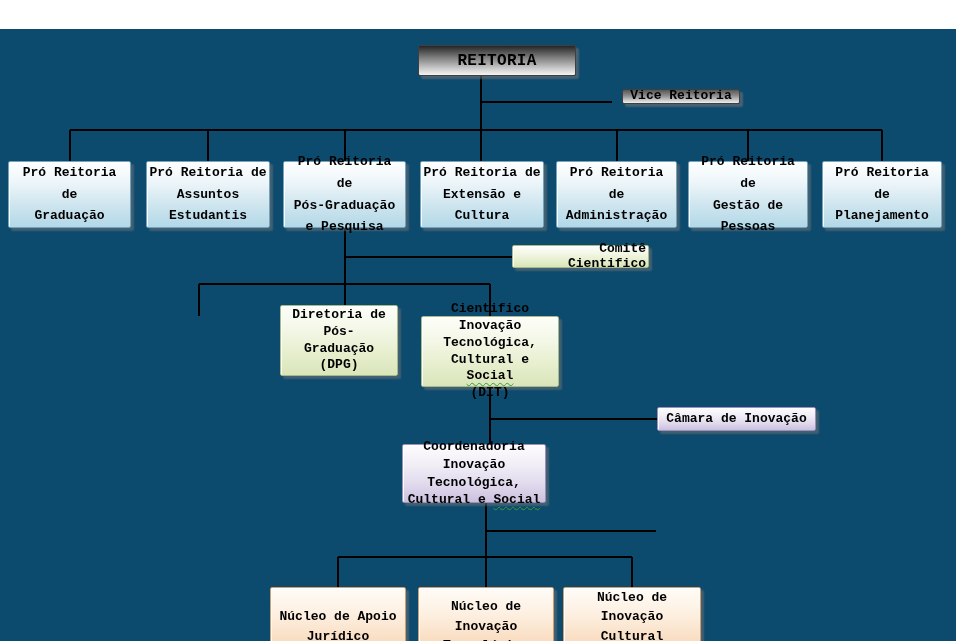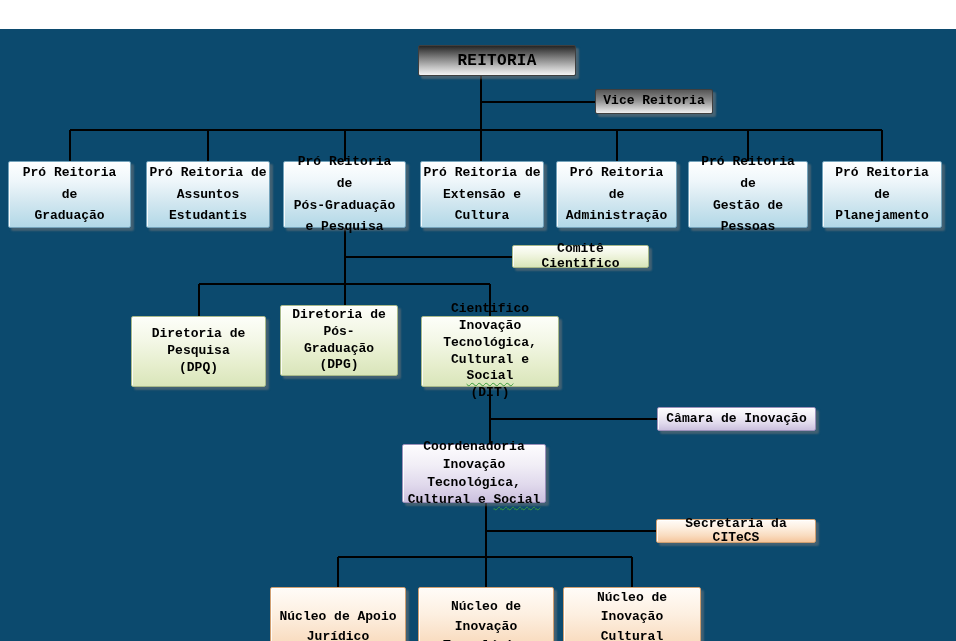--- a/index.html
+++ b/index.html
@@ -71,21 +71,21 @@
              M486 474 V558
              M486 502 H656
              M338 528 H632
              M338 528 V558 M632 528 V558" stroke="#000000" stroke-width="2" fill="none" shape-rendering="crispEdges"></path>
   </svg>
 
   <div class="node metal-a" style="left:418px;top:16px;width:158px;height:31px;">
     <span class="label">REITORIA</span>
   </div>
 
-  <div class="node metal-b tag" style="left:595px;top:60px;width:118px;height:25px;">
+  <div class="node metal-b tag" style="left:622px;top:60px;width:118px;height:15px;">
     <span class="label">Vice Reitoria</span>
   </div>
 
   <div class="node blue" style="left:8px;top:132px;width:123px;height:67px;">
     <span class="label">Pró Reitoria de
 Graduação</span>
   </div>
   <div class="node blue" style="left:146px;top:132px;width:124px;height:67px;">
     <span class="label">Pró Reitoria de
 Assuntos
@@ -108,29 +108,24 @@
   <div class="node blue" style="left:688px;top:132px;width:120px;height:67px;">
     <span class="label">Pró Reitoria de
 Gestão de
 Pessoas</span>
   </div>
   <div class="node blue" style="left:822px;top:132px;width:120px;height:67px;">
     <span class="label">Pró Reitoria de
 Planejamento</span>
   </div>
 
-  <div class="node green tag" style="left:512px;top:216px;width:137px;height:23px;">
+  <div class="node green tag" style="left:512px;top:216px;width:137px;height:23px;text-align:right;">
     <span class="label">Comitê Cientifico</span>
   </div>
 
-  <div class="node green" style="left:131px;top:287px;width:135px;height:71px;">
-    <span class="label">Diretoria de
-Pesquisa
-(DPQ)</span>
-  </div>
   <div class="node green" style="left:280px;top:276px;width:118px;height:71px;">
     <span class="label">Diretoria de Pós-
 Graduação
 (DPG)</span>
   </div>
   <div class="node green" style="left:421px;top:287px;width:138px;height:71px;">
     <span class="label"><span>Cientifico Inovação
 Tecnológica,
 Cultural e </span><span class="squiggle">Social</span><span>
 (DIT)</span></span>
@@ -139,23 +134,20 @@
   <div class="node purple tag" style="left:657px;top:378px;width:159px;height:24px;">
     <span class="label">Câmara de Inovação</span>
   </div>
 
   <div class="node purple" style="left:402px;top:415px;width:144px;height:59px;">
     <span class="label"><span>Coordenadoria
 Inovação Tecnológica,
 Cultural e </span><span class="squiggle">Social</span></span>
   </div>
 
-  <div class="node orange tag" style="left:656px;top:490px;width:160px;height:24px;">
-    <span class="label">Secretaria da CITeCS</span>
-  </div>
 
   <div class="node orange" style="left:270px;top:558px;width:136px;height:79px;">
     <span class="label">Núcleo de Apoio
 Jurídico</span>
   </div>
   <div class="node orange" style="left:418px;top:558px;width:136px;height:79px;">
     <span class="label">Núcleo de
 Inovação
 Tecnológica</span>
   </div>

